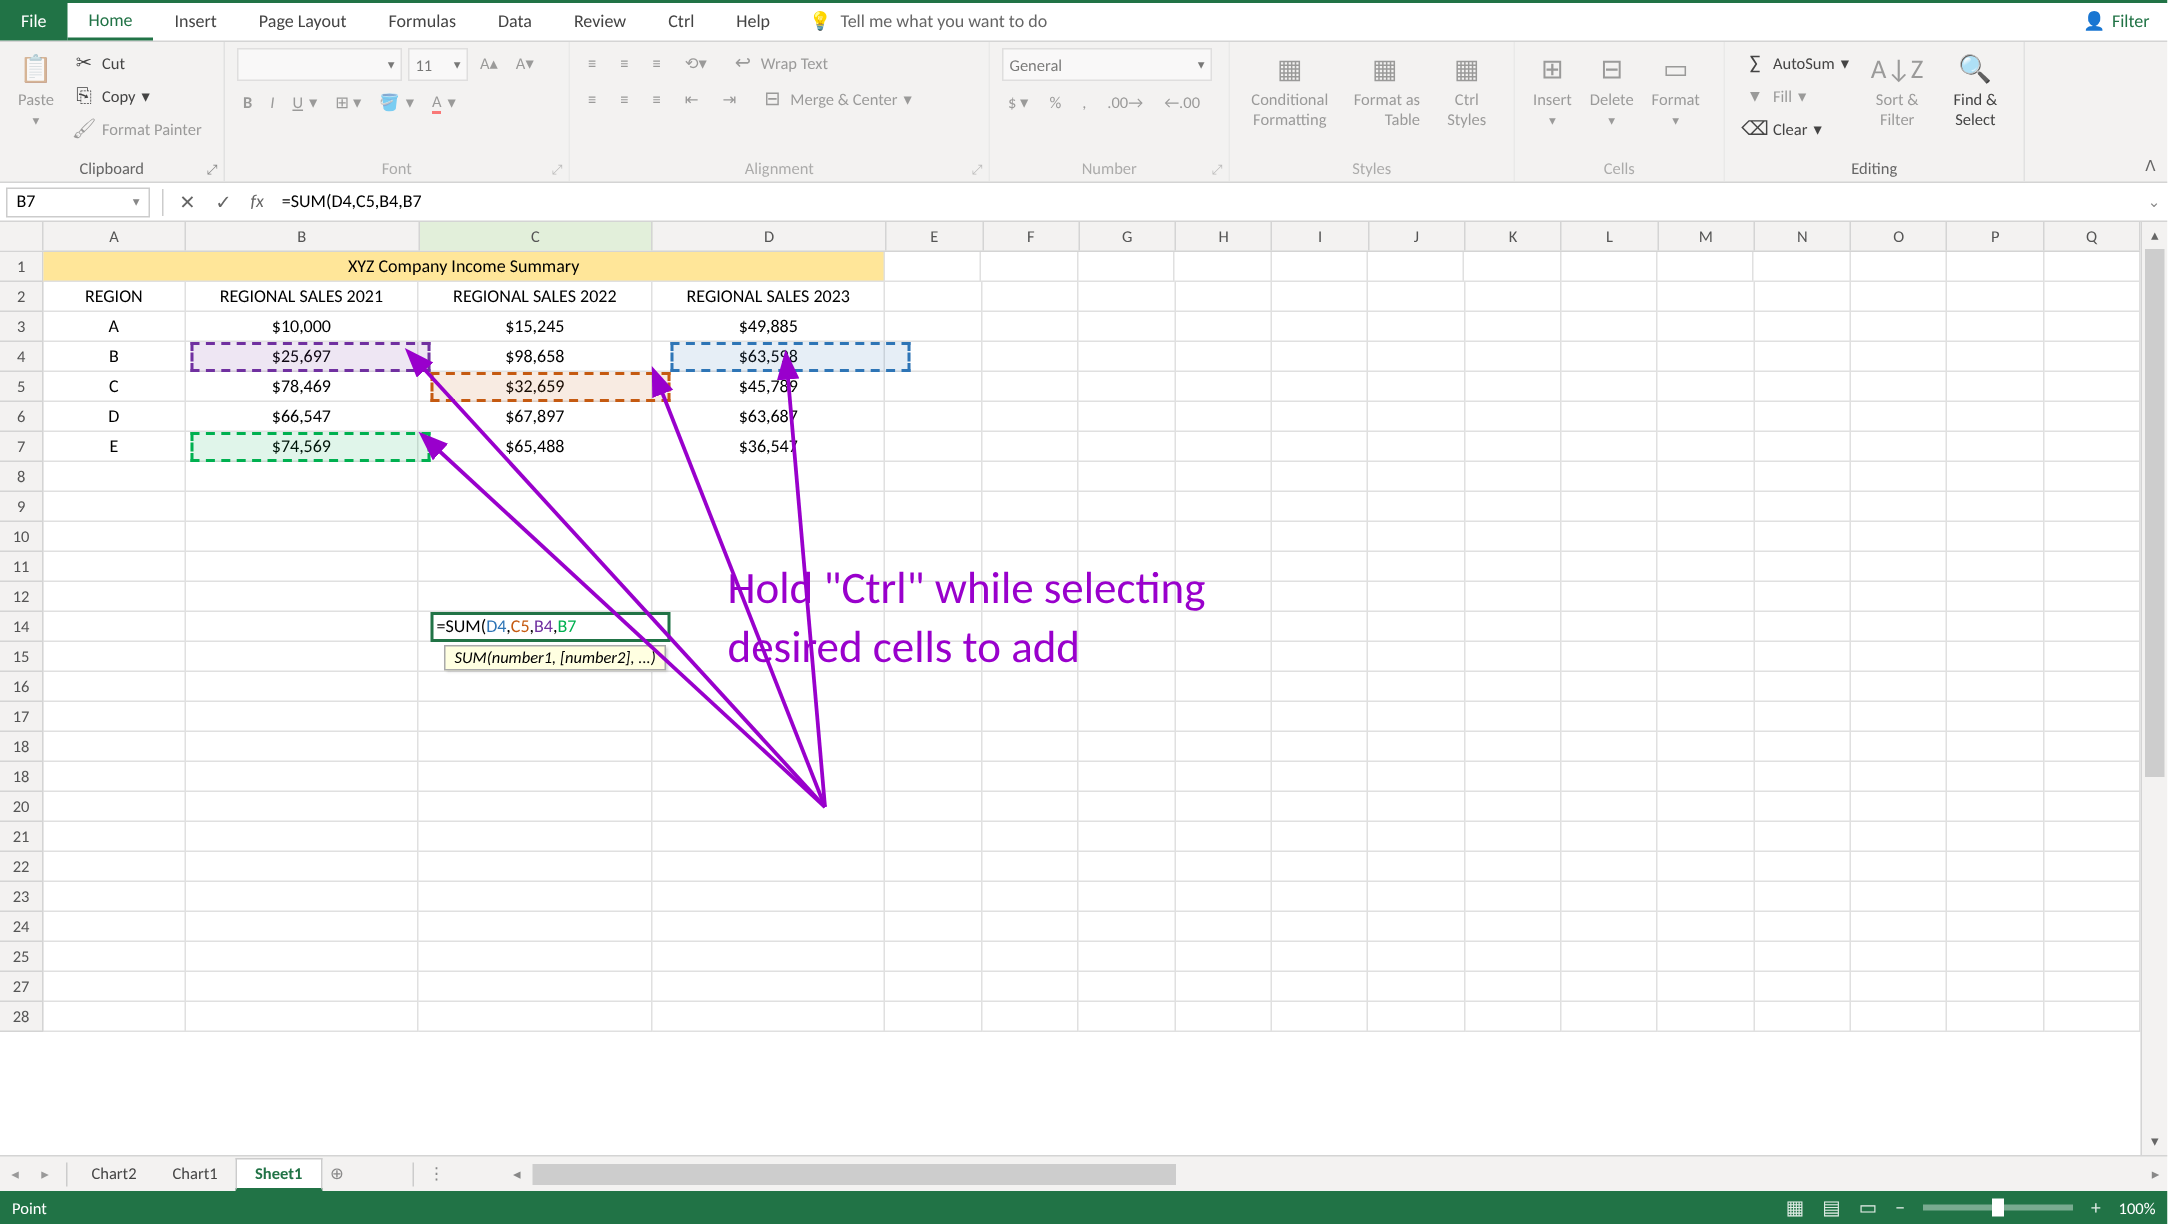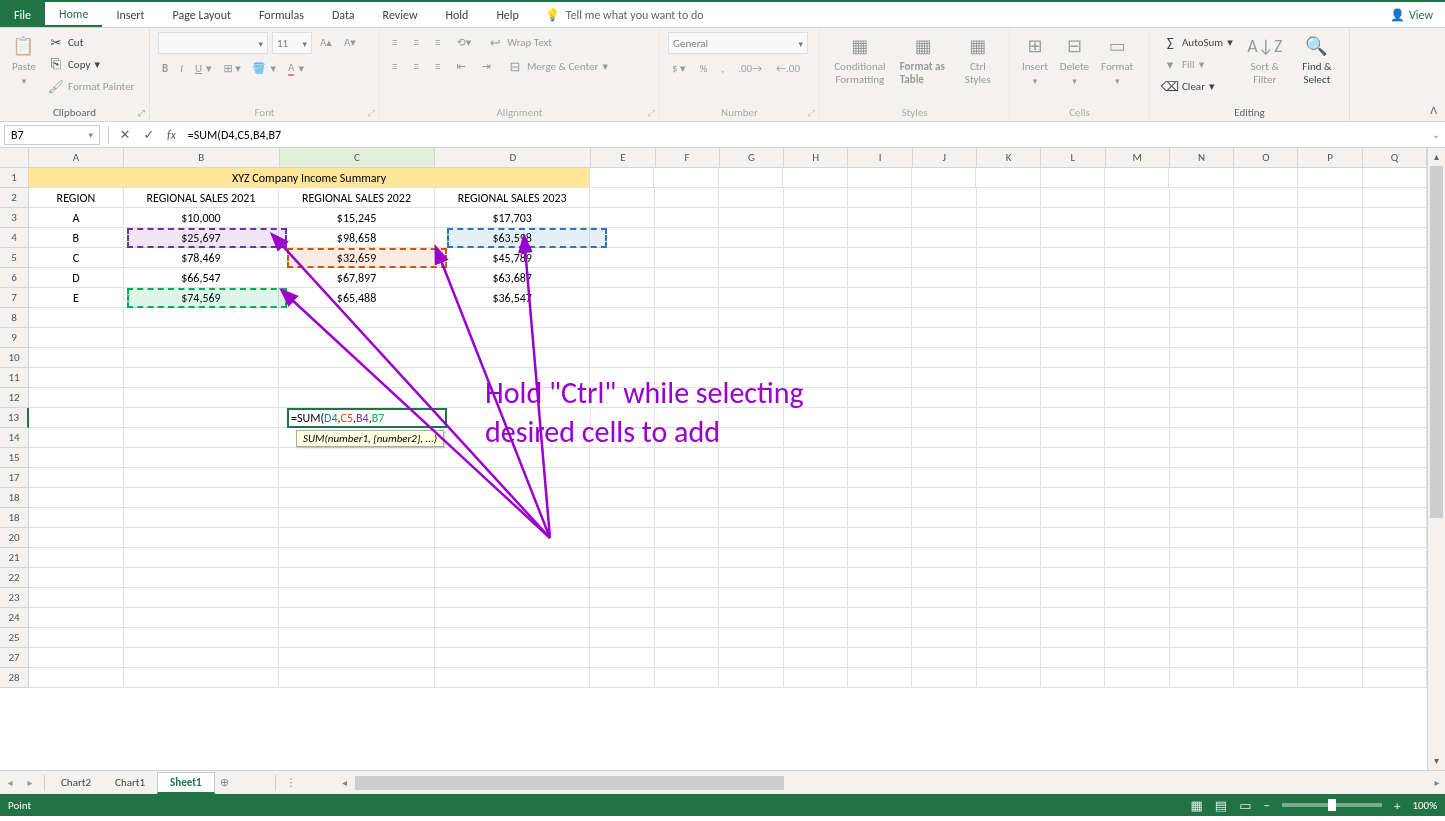--- a/index.html
+++ b/index.html
@@ -114,29 +114,29 @@
 <div class="title-bar"></div>
 
 <div class="ribbon-tabs">
   <div class="tab file">File</div>
   <div class="tab active">Home</div>
   <div class="tab">Insert</div>
   <div class="tab">Page Layout</div>
   <div class="tab">Formulas</div>
   <div class="tab">Data</div>
   <div class="tab">Review</div>
-  <div class="tab">Hold</div>
+  <div class="tab">Ctrl</div>
   <div class="tab">Help</div>
   <div class="tell-me">
     <span>💡</span>
     <span>Tell me what you want to do</span>
   </div>
   <div class="share-btn">
     <span>👤</span>
-    <span>View</span>
+    <span>Filter</span>
   </div>
 </div>
 
 <div class="ribbon">
 
   <div class="group" style="width:150px;">
     <div class="group-content">
       <div class="big-btn dimmed">
         <span class="icon">📋</span>
         <span>Paste</span>
@@ -229,21 +229,21 @@
   </div>
 
   <div class="group dimmed" style="width:190px;">
     <div class="group-content">
       <div class="big-btn">
           <span class="icon">▦</span>
           <span style="text-align:center;max-width:64px;">Conditional Formatting</span>
         </div>
       <div class="big-btn">
           <span class="icon">▦</span>
-          <span style="text-align:left;max-width:54px;font-weight:bold;">Format as Table</span>
+          <span style="text-align:right;max-width:54px;">Format as Table</span>
         </div>
       <div class="big-btn">
           <span class="icon">▦</span>
           <span style="text-align:center;max-width:44px;">Ctrl Styles</span>
         </div>
     </div>
     <div class="group-label"><span>Styles</span></div>
   </div>
 
   <div class="group dimmed" style="width:140px;">
@@ -360,21 +360,21 @@
           <div class="cell" style="width: 66px;"></div>
           <div class="cell" style="width: 66px;"></div>
           <div class="cell" style="width: 66px;"></div>
           <div class="cell" style="width: 66px;"></div>
         </div>
         <div class="row">
           <div class="row-h">3</div>
           <div class="cell" style="width: 97px;">A</div>
           <div class="cell" style="width: 160px;">$10,000</div>
           <div class="cell" style="width: 160px;">$15,245</div>
-          <div class="cell" style="width: 160px;">$17,703</div>
+          <div class="cell" style="width: 160px;">$49,885</div>
           <div class="cell" style="width: 66px;"></div>
           <div class="cell" style="width: 66px;"></div>
           <div class="cell" style="width: 66px;"></div>
           <div class="cell" style="width: 66px;"></div>
           <div class="cell" style="width: 66px;"></div>
           <div class="cell" style="width: 66px;"></div>
           <div class="cell" style="width: 66px;"></div>
           <div class="cell" style="width: 66px;"></div>
           <div class="cell" style="width: 66px;"></div>
           <div class="cell" style="width: 66px;"></div>
@@ -556,40 +556,20 @@
           <div class="cell" style="width: 66px;"></div>
           <div class="cell" style="width: 66px;"></div>
           <div class="cell" style="width: 66px;"></div>
           <div class="cell" style="width: 66px;"></div>
           <div class="cell" style="width: 66px;"></div>
           <div class="cell" style="width: 66px;"></div>
           <div class="cell" style="width: 66px;"></div>
           <div class="cell" style="width: 66px;"></div>
         </div>
         <div class="row">
-          <div class="row-h row-sel">13</div>
-          <div class="cell" style="width: 97px;"></div>
-          <div class="cell" style="width: 160px;"></div>
-          <div class="cell" style="width: 160px;"></div>
-          <div class="cell" style="width: 160px;"></div>
-          <div class="cell" style="width: 66px;"></div>
-          <div class="cell" style="width: 66px;"></div>
-          <div class="cell" style="width: 66px;"></div>
-          <div class="cell" style="width: 66px;"></div>
-          <div class="cell" style="width: 66px;"></div>
-          <div class="cell" style="width: 66px;"></div>
-          <div class="cell" style="width: 66px;"></div>
-          <div class="cell" style="width: 66px;"></div>
-          <div class="cell" style="width: 66px;"></div>
-          <div class="cell" style="width: 66px;"></div>
-          <div class="cell" style="width: 66px;"></div>
-          <div class="cell" style="width: 66px;"></div>
-          <div class="cell" style="width: 66px;"></div>
-        </div>
-        <div class="row">
           <div class="row-h">14</div>
           <div class="cell" style="width: 97px;"></div>
           <div class="cell" style="width: 160px;"></div>
           <div class="cell" style="width: 160px;"></div>
           <div class="cell" style="width: 160px;"></div>
           <div class="cell" style="width: 66px;"></div>
           <div class="cell" style="width: 66px;"></div>
           <div class="cell" style="width: 66px;"></div>
           <div class="cell" style="width: 66px;"></div>
           <div class="cell" style="width: 66px;"></div>
@@ -597,20 +577,40 @@
           <div class="cell" style="width: 66px;"></div>
           <div class="cell" style="width: 66px;"></div>
           <div class="cell" style="width: 66px;"></div>
           <div class="cell" style="width: 66px;"></div>
           <div class="cell" style="width: 66px;"></div>
           <div class="cell" style="width: 66px;"></div>
           <div class="cell" style="width: 66px;"></div>
         </div>
         <div class="row">
           <div class="row-h">15</div>
+          <div class="cell" style="width: 97px;"></div>
+          <div class="cell" style="width: 160px;"></div>
+          <div class="cell" style="width: 160px;"></div>
+          <div class="cell" style="width: 160px;"></div>
+          <div class="cell" style="width: 66px;"></div>
+          <div class="cell" style="width: 66px;"></div>
+          <div class="cell" style="width: 66px;"></div>
+          <div class="cell" style="width: 66px;"></div>
+          <div class="cell" style="width: 66px;"></div>
+          <div class="cell" style="width: 66px;"></div>
+          <div class="cell" style="width: 66px;"></div>
+          <div class="cell" style="width: 66px;"></div>
+          <div class="cell" style="width: 66px;"></div>
+          <div class="cell" style="width: 66px;"></div>
+          <div class="cell" style="width: 66px;"></div>
+          <div class="cell" style="width: 66px;"></div>
+          <div class="cell" style="width: 66px;"></div>
+        </div>
+        <div class="row">
+          <div class="row-h">16</div>
           <div class="cell" style="width: 97px;"></div>
           <div class="cell" style="width: 160px;"></div>
           <div class="cell" style="width: 160px;"></div>
           <div class="cell" style="width: 160px;"></div>
           <div class="cell" style="width: 66px;"></div>
           <div class="cell" style="width: 66px;"></div>
           <div class="cell" style="width: 66px;"></div>
           <div class="cell" style="width: 66px;"></div>
           <div class="cell" style="width: 66px;"></div>
           <div class="cell" style="width: 66px;"></div>

